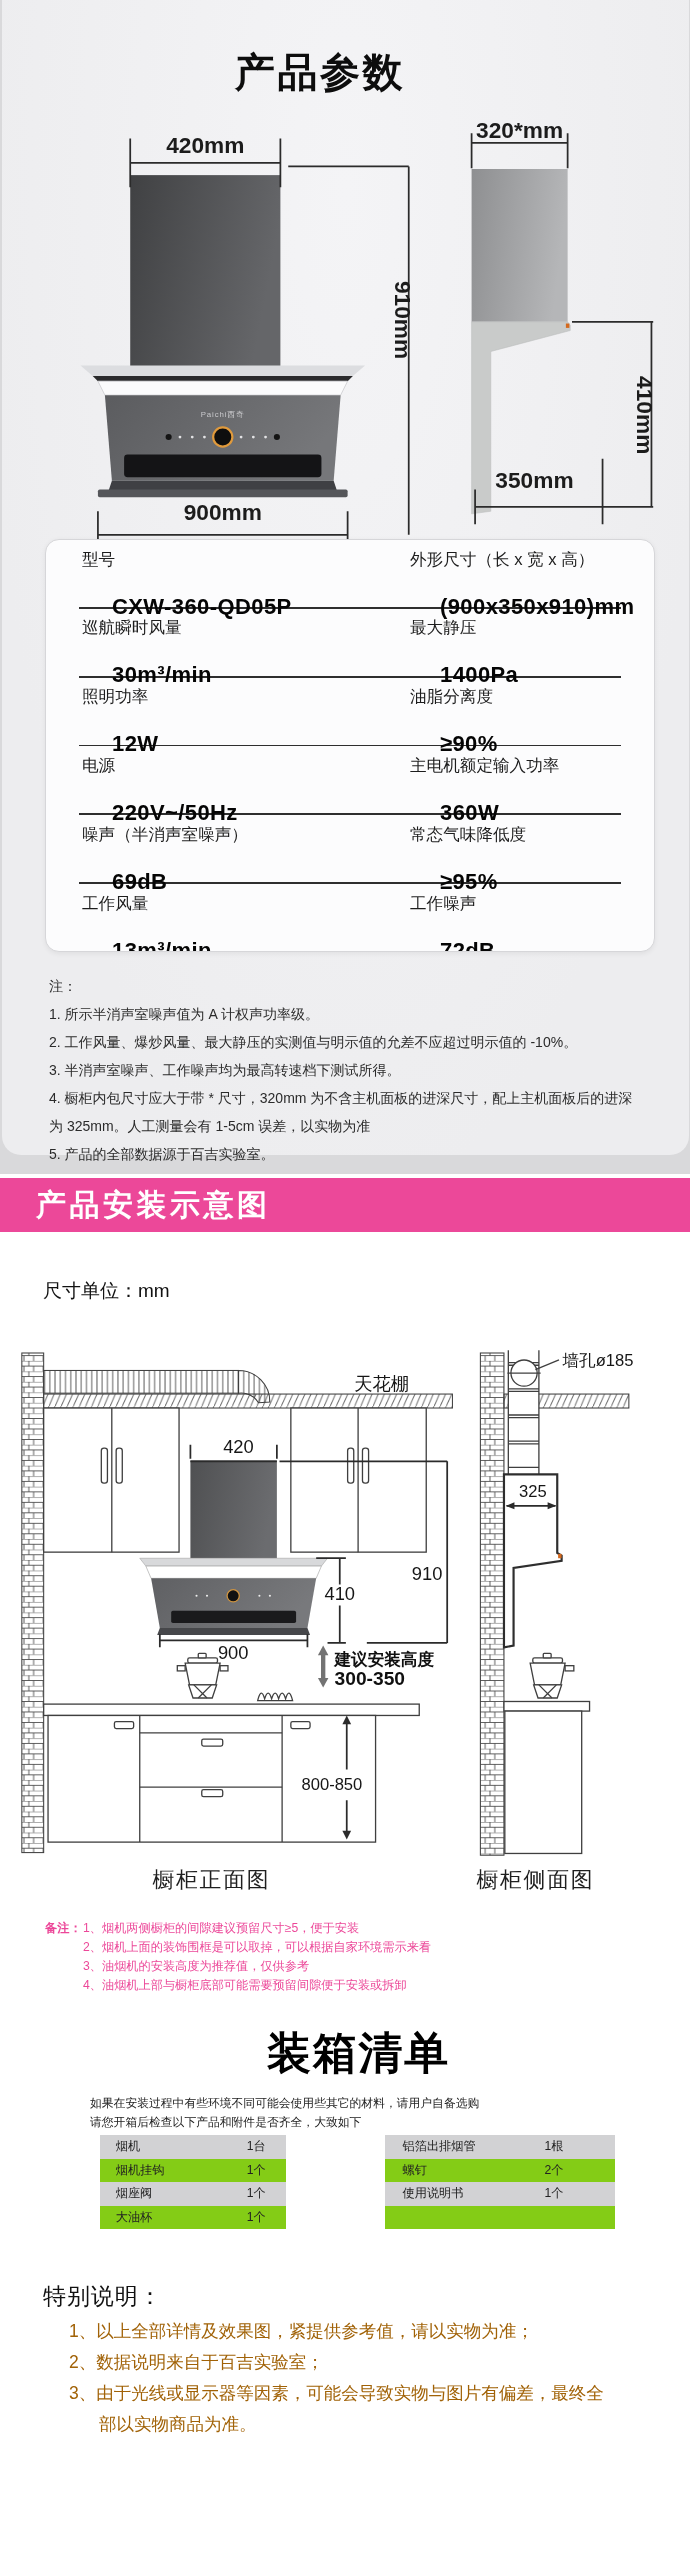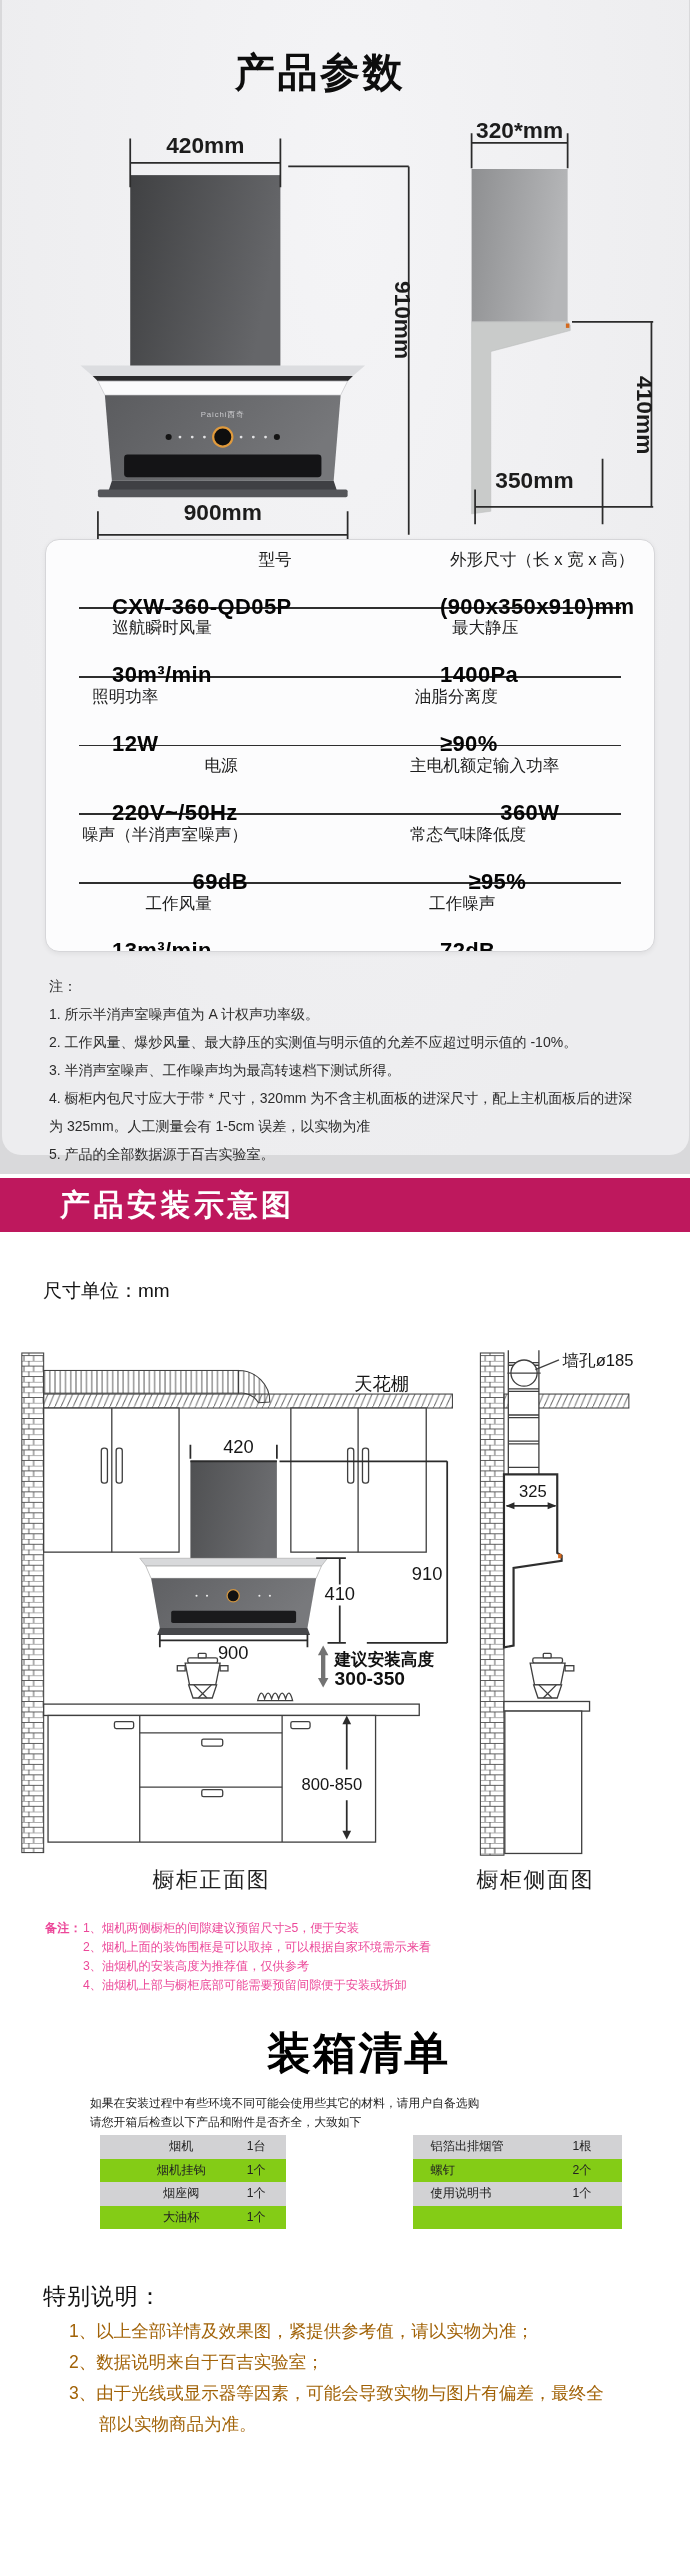--- a/index.html
+++ b/index.html
@@ -10,57 +10,57 @@
   .top-panel{position:absolute;top:-21px;left:1.7px;width:687px;height:1176px;border-radius:19px;
              background:radial-gradient(ellipse at 50% 18%, #f4f4f6 0%, #ededef 75%);}
   .page-title{position:absolute;top:45px;left:0;width:640px;text-align:center;
               font-size:40px;font-weight:bold;letter-spacing:2.6px;color:#0d0d0d;}
   .fig-svg{position:absolute;top:114px;left:0;}
   .dimtxt{font-family:"Liberation Sans",sans-serif;font-size:26px;font-weight:bold;fill:#1c1c1c;}
   .brandtxt{font-family:"Liberation Sans",sans-serif;font-size:9px;fill:#c9c9cc;letter-spacing:1px;}
   
   .spec-card{position:absolute;top:539px;left:45px;width:610px;height:413px;box-sizing:border-box;
              background:#fcfcfd;border:0.9px solid #d6d6d9;border-radius:14px;
-             box-shadow:0 1.7px 5.2px rgba(0,0,0,0.06);display:flex;flex-direction:column;overflow:hidden;text-align:right;}
+             box-shadow:0 1.7px 5.2px rgba(0,0,0,0.06);display:flex;flex-direction:column;overflow:hidden;}
   .spec-row{position:relative;flex:1;}
   .spec-div{height:1.7px;background:#2e2e2e;margin:0 33px;flex:0 0 auto;}
   .col-l{position:absolute;left:36px;top:8.7px;}
   .col-r{position:absolute;left:364px;top:8.7px;}
   .spec-label{font-size:16.6px;color:#1d1d1d;}
   .spec-value{font-size:22px;font-weight:bold;color:#050505;margin:23px 0 0 30px;letter-spacing:0.4px;}
   
   .notes{position:absolute;top:972px;left:49px;width:591px;font-size:14px;line-height:28px;color:#2b2b2b;}
   
-  .banner{position:absolute;top:1178px;left:0;width:690px;height:54px;background:#be185d;
-          display:flex;align-items:center;box-sizing:border-box;padding-left:60px;}
+  .banner{position:absolute;top:1178px;left:0;width:690px;height:54px;background:#ec4899;
+          display:flex;align-items:center;box-sizing:border-box;padding-left:36px;}
   .banner span{color:#ffffff;font-size:30px;font-weight:bold;letter-spacing:3.5px;}
   .unit-label{position:absolute;top:1278px;left:43px;font-size:19px;color:#111;}
   .inst-svg{position:absolute;top:1350px;left:0;}
   .iline{stroke:#3f3f3f;stroke-width:1.5;fill:none;}
   .ithick{stroke:#2e2e2e;stroke-width:2.5;fill:#ffffff;}
   .itxt{font-family:"Liberation Sans",sans-serif;font-size:21px;fill:#161616;}
   .itxt-s{font-family:"Liberation Sans",sans-serif;font-size:19px;fill:#161616;}
   .itxt-b{font-family:"Liberation Sans",sans-serif;font-size:19px;font-weight:bold;fill:#101010;}
   .itxt-b2{font-family:"Liberation Sans",sans-serif;font-size:22px;font-weight:bold;fill:#101010;}
   .icap{font-family:"Liberation Sans",sans-serif;font-size:25px;fill:#1f1f1f;letter-spacing:2px;}
   .dim{stroke:#2b2b2b;stroke-width:2;fill:none;}
   
   .remarks{position:absolute;top:1919px;left:45px;width:612px;display:flex;font-size:12.2px;line-height:19px;color:#ec4899;}
   .remarks-label{flex:0 0 38px;font-weight:bold;}
   
   .pack-title{position:absolute;top:2024px;left:0;width:717px;text-align:center;
               font-size:44px;font-weight:bold;color:#000;letter-spacing:1.7px;}
   .pack-intro{position:absolute;top:2094px;left:90px;font-size:11.8px;line-height:19px;color:#222;}
   .ptable{position:absolute;top:2135px;}
   .ptable.left{left:100px;width:186px;}
-  .ptable.right{left:385px;width:209px;margin-left:28px;}
+  .ptable.right{left:385px;width:230px;}
   .p-row{height:23.6px;display:flex;align-items:center;font-size:12.2px;color:#222;}
   .p-row.dark{background:#d2d2d4;}
   .p-row.light{background:#84cc16;}
-  .ptable.left .p-name{flex:0 0 131px;padding-left:15.7px;text-align:center;}
+  .ptable.left .p-name{flex:0 0 131px;padding-left:15.7px;}
   .ptable.right .p-name{flex:0 0 142px;padding-left:17.5px;}
   
   .special-head{position:absolute;top:2281px;left:43px;font-size:23px;color:#111;letter-spacing:0.9px;}
   .special-list{position:absolute;top:2316px;left:69px;width:542px;font-size:17.5px;line-height:31px;color:#a16207;}
   .sp-item{padding-left:30px;text-indent:-30px;}
 </style>
 </head>
 <body>
 
 <div class="canvas">

